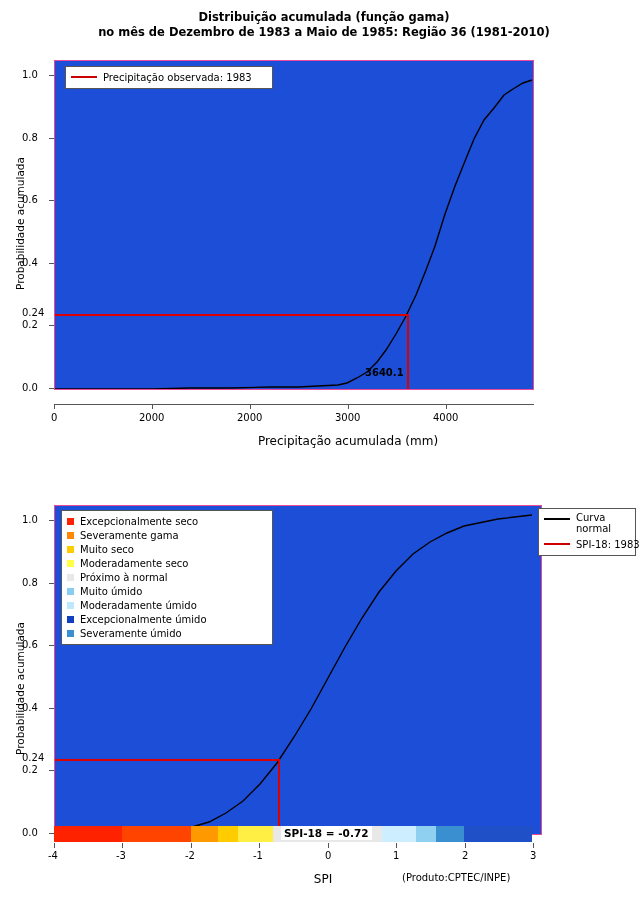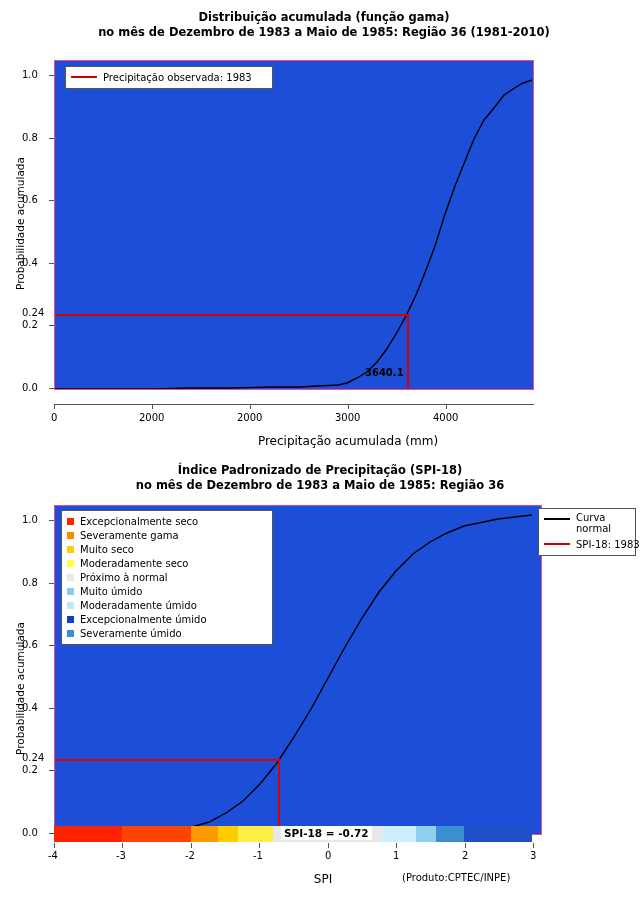--- a/index.html
+++ b/index.html
@@ -183,24 +183,20 @@
     <div class="tick-lbl" style="left:139px;top:412px;">2000</div>
     <div class="tick-lbl" style="left:237px;top:412px;">2000</div>
     <div class="tick-lbl" style="left:335px;top:412px;">3000</div>
     <div class="tick-lbl" style="left:433px;top:412px;">4000</div>
 
     <div class="xlabel" style="left:0;top:434px;width:640px;">Precipitação acumulada (mm)</div>
   </div>
 
   <div class="panel" style="top:455px;height:445px;">
 
-    <div class="title" style="top:8px;position:absolute;left:0;width:640px;">
-      <div>Índice Padronizado de Precipitação (SPI-18)</div>
-      <div>no mês de Dezembro de 1983 a Maio de 1985: Região 36</div>
-    </div>
 
     <div class="ylabel" style="left:14px;top:300px;">Probabilidade acumulada</div>
 
     <div class="plotbox" style="left:54px;top:50px;width:488px;height:330px;">
       <svg width="478" height="328" viewBox="0 0 478 328">
 
         <polyline fill="none" stroke="#000000" stroke-width="1.4" points="0,328 34,328 68,328 102,326 137,321 154,316 171,307 188,295 205,278 222,257 239,231 256,203 273,172 290,141 307,112 324,86 341,65 358,48 375,36 392,27 409,20 443,13 477,9"></polyline>
       </svg>
 
       <div class="redline" style="left:0px;top:253px;width:224px;height:1.5px;"></div>

